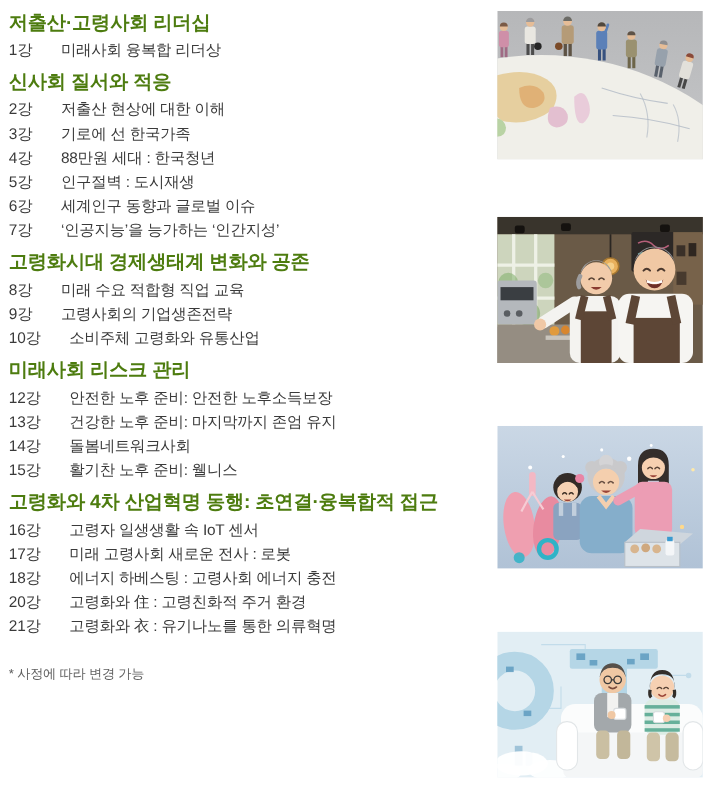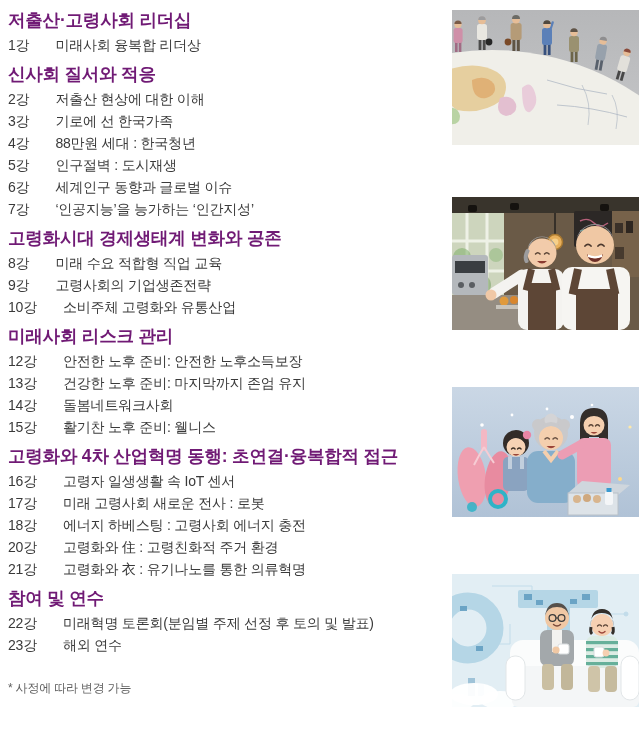--- a/index.html
+++ b/index.html
@@ -4,21 +4,21 @@
 <style>
   html,body { margin:0; padding:0; background:#ffffff; }
   .page {
     position:relative; width:642px; height:733px; background:#ffffff;
     overflow:hidden;
     font-family:"Liberation Sans","DejaVu Sans",sans-serif;
     letter-spacing:-0.2px;
   }
   .content { position:absolute; left:8px; top:2px; width:442px; }
   .sec-heading {
-    font-size:17.5px; font-weight:bold; color:#701a75;
+    font-size:17.5px; font-weight:bold; color:#4d7c0f;
     line-height:22px; margin:7px 0 3px 0;
   }
   .item { font-size:14px; line-height:22px; color:#3a3a3a; white-space:nowrap; }
   .item .num { display:inline-block; margin-right:26px; }
   .footnote { margin-top:10px; padding-top:14px; font-size:12px; color:#5e5e5e; }
   .photos { position:absolute; left:452px; top:0; width:187px; }
   .photo { position:absolute; left:0; width:187px; overflow:hidden; }
   .photo svg { display:block; }
   #photo-1 { top:10px;  height:135px; }
   #photo-2 { top:197px; height:133px; }
@@ -64,25 +64,20 @@
 
     <div>
       <div class="sec-heading">고령화와 4차 산업혁명 동행: 초연결·융복합적 접근</div>
       <div class="item"><span class="num">16강</span><span>고령자 일생생활 속 IoT 센서</span></div>
       <div class="item"><span class="num">17강</span><span>미래 고령사회 새로운 전사 : 로봇</span></div>
       <div class="item"><span class="num">18강</span><span>에너지 하베스팅 : 고령사회 에너지 충전</span></div>
       <div class="item"><span class="num">20강</span><span>고령화와 住 : 고령친화적 주거 환경</span></div>
       <div class="item"><span class="num">21강</span><span>고령화와 衣 : 유기나노를 통한 의류혁명</span></div>
     </div>
 
-    <div>
-      <div class="sec-heading">참여 및 연수</div>
-      <div class="item"><span class="num">22강</span><span>미래혁명 토론회(분임별 주제 선정 후 토의 및 발표)</span></div>
-      <div class="item"><span class="num">23강</span><span>해외 연수</span></div>
-    </div>
 
     <div class="footnote">* 사정에 따라 변경 가능</div>
   </div>
 
   <div class="photos">
 
     <div class="photo" id="photo-1">
       <svg width="187" height="135" viewBox="0 0 187 135">
         <defs>
           <linearGradient id="g1bg" x1="0" y1="0" x2="0" y2="1">

